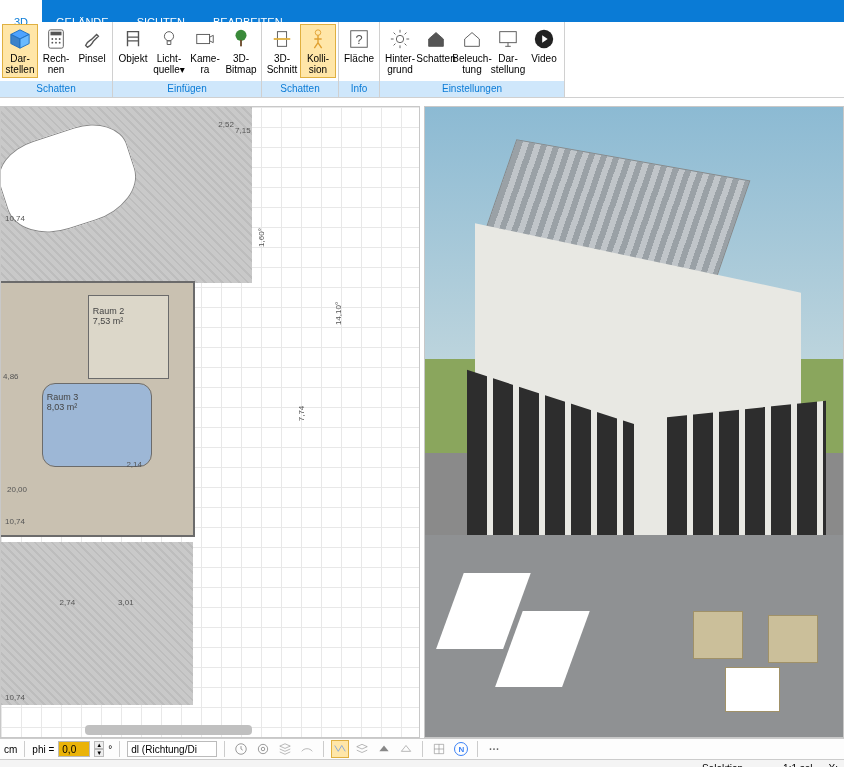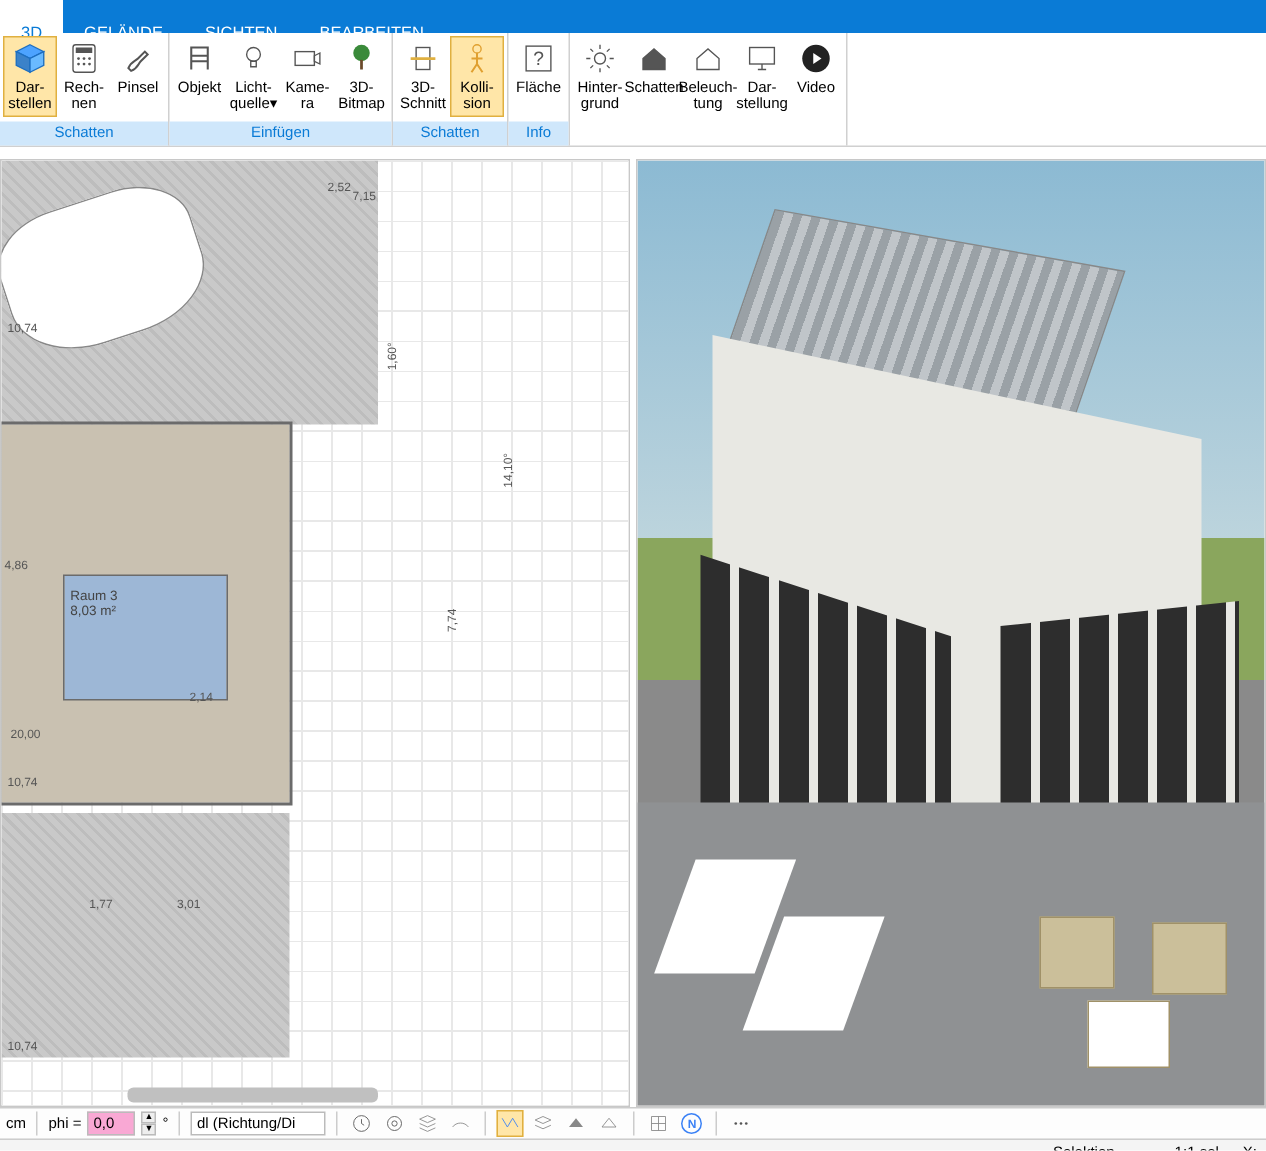--- a/index.html
+++ b/index.html
@@ -34,21 +34,21 @@
     repeating-linear-gradient(#e8e8e8 0 1px, transparent 1px 20px),
     repeating-linear-gradient(90deg, #e8e8e8 0 1px, transparent 1px 20px),
     #ffffff; }
 .plan-asphalt { position: absolute; left: 0; top: 0; width: 60%; height: 28%;
   background: repeating-linear-gradient(45deg,#bdbdbd 0 2px,#c9c9c9 2px 6px); }
 .plan-house { position: absolute; left: 0; top: 28%; width: 46%; height: 40%;
   background: #c9c1b1; outline: 2px solid #6b6b6b; }
 .plan-room2 { position: absolute; left: 21%; top: 30%; width: 19%; height: 13%;
   background: #dcd7c9; outline: 1px solid #6b6b6b; font-size: 9px; padding: 10px 4px 0; color:#444; }
 .plan-room3 { position: absolute; left: 10%; top: 44%; width: 26%; height: 13%;
-  background: #9db7d6; outline: 1px solid #6b6b6b; font-size: 9px; padding: 8px 4px 0; color:#444; }
+  background: #9db7d6; outline: 1px solid #6b6b6b; font-size: 9px; padding: 8px 4px 0; color:#444;border-radius:12px; }
 .plan-patio { position: absolute; left: 0; top: 69%; width: 46%; height: 26%;
   background: repeating-linear-gradient(45deg,#bdbdbd 0 2px,#c9c9c9 2px 6px); }
 .car { position: absolute; left: 0; top: 4%; width: 32%; height: 15%; transform: rotate(-18deg);
   background:#fff; border-radius: 34% 34% 40% 40%; box-shadow: inset 0 0 0 1px #888; }
 .dim { position: absolute; font-size: 8px; color:#555; }
 .scroll-h { position:absolute; left:20%; bottom:2px; height:10px; width:40%; background:#c0c0c0; border-radius:4px;}
 
 
 .sky { position: absolute; inset: 0; background: linear-gradient(#8cbad3,#bcd4dd 40%, #8aa65d 40%, #8aa65d 55%, #8a8a8a 55%); }
 .bld-base { position:absolute; left:12%; top:24%; width:78%; height:50%; background:#e8e8e3; transform: skewY(12deg); }
@@ -62,21 +62,21 @@
 .lounger { position:absolute; width:16%; height:12%; background:#fff; transform: skewX(-20deg); }
 .lounger.l1 { left:6%; top:74%;} .lounger.l2 { left:20%; top:80%;}
 .sofa { position:absolute; right:6%; bottom:4%; width:30%; height:16%; }
 .sofa .seat { position:absolute; background:#cbbf9a; border:1px solid #a09168; }
 .seat.s1{left:0;top:0;width:40%;height:48%;} .seat.s2{right:0;top:4%;width:40%;height:48%;}
 .seat.s3{left:26%;bottom:0;width:44%;height:44%; background:#fff;}
 
 
 .toolbar { height: 21px; border-top:1px solid #ccc; display:flex; align-items:center; gap:4px; font-size:10px; padding:0 4px; background:#fdfdfd; }
 .toolbar .field { height:16px; border:1px solid #bbb; padding:0 3px; display:flex; align-items:center; background:#fff; }
-.toolbar .num  { width:32px; background:#f9a8d4; }
+.toolbar .num  { width:32px; background:#eab308; }
 .toolbar .iconbtn { width:18px; height:18px; border:1px solid transparent; display:flex; align-items:center; justify-content:center; cursor:pointer; }
 .toolbar .iconbtn.active { border:1px solid #e0b040; background:#ffe6a8; }
 .toolbar .circ { border:1px solid #3b82f6; border-radius:50%; width:14px; height:14px; display:flex;align-items:center;justify-content:center;font-size:8px;color:#3b82f6;font-weight:bold;}
 .spin { display:flex; flex-direction:column; }
 .spin div { width:10px; height:8px; border:1px solid #bbb; font-size:6px; text-align:center; line-height:6px; background:#eee; cursor:pointer;}
 .sep { width:1px; height:16px; background:#ccc; margin:0 3px; }
 .statusbar { height:18px; border-top:1px solid #ccc; background:#f4f4f4; display:flex; align-items:center; font-size:10px; padding:0 6px; }
 .statusbar .spacer { flex:1; }
 </style>
 </head>
@@ -258,48 +258,53 @@
       <div class="rbtn">
         <span class="ico">
             <svg viewBox="0 0 24 24">
               <circle cx="12" cy="12" r="10" fill="#222"></circle>
               <polygon points="10,8 16,12 10,16" fill="#fff"></polygon>
             </svg>
           </span>
         <span class="lbl">Video</span>
       </div>
     </div>
+    <div class="rgroup-label">Einstellungen</div>
   </div>
 </div>
 
 <div class="workspace">
 
   <div class="pane">
     <div class="plan-grid"></div>
     <div class="plan-asphalt"></div>
     <div class="car"></div>
     <div class="plan-house"></div>
+    <div class="plan-room2">
+      <div>Raum 2</div>
+      <div>7,53 m²</div>
+    </div>
     <div class="plan-room3">
       <div>Raum 3</div>
       <div>8,03 m²</div>
     </div>
     <div class="plan-patio"></div>
 
     <span class="dim" style="left:4px;top:17%">10,74</span>
     <span class="dim" style="left:4px;top:65%">10,74</span>
     <span class="dim" style="left:4px;top:93%">10,74</span>
     <span class="dim" style="left:6px;top:60%">20,00</span>
     <span class="dim" style="left:52%;top:2%">2,52</span>
     <span class="dim" style="left:56%;top:3%">7,15</span>
     <span class="dim" style="left:2px;top:42%">4,86</span>
     <span class="dim" style="left:60%;top:20%;transform:rotate(-90deg)">1,60°</span>
     <span class="dim" style="left:70%;top:48%;transform:rotate(-90deg)">7,74</span>
     <span class="dim" style="left:78%;top:32%;transform:rotate(-90deg)">14,10°</span>
     <span class="dim" style="left:30%;top:56%">2,14</span>
-    <span class="dim" style="left:14%;top:78%">1,77</span>
+    <span class="dim" style="left:14%;top:78%">2,74</span>
     <span class="dim" style="left:28%;top:78%">3,01</span>
     <div class="scroll-h"></div>
   </div>
 
   <div class="pane">
     <div class="sky"></div>
     <div class="carport"></div>
     <div class="bld-base"></div>
     <div class="bld-wall"></div>
     <div class="bld-wall2"></div>

